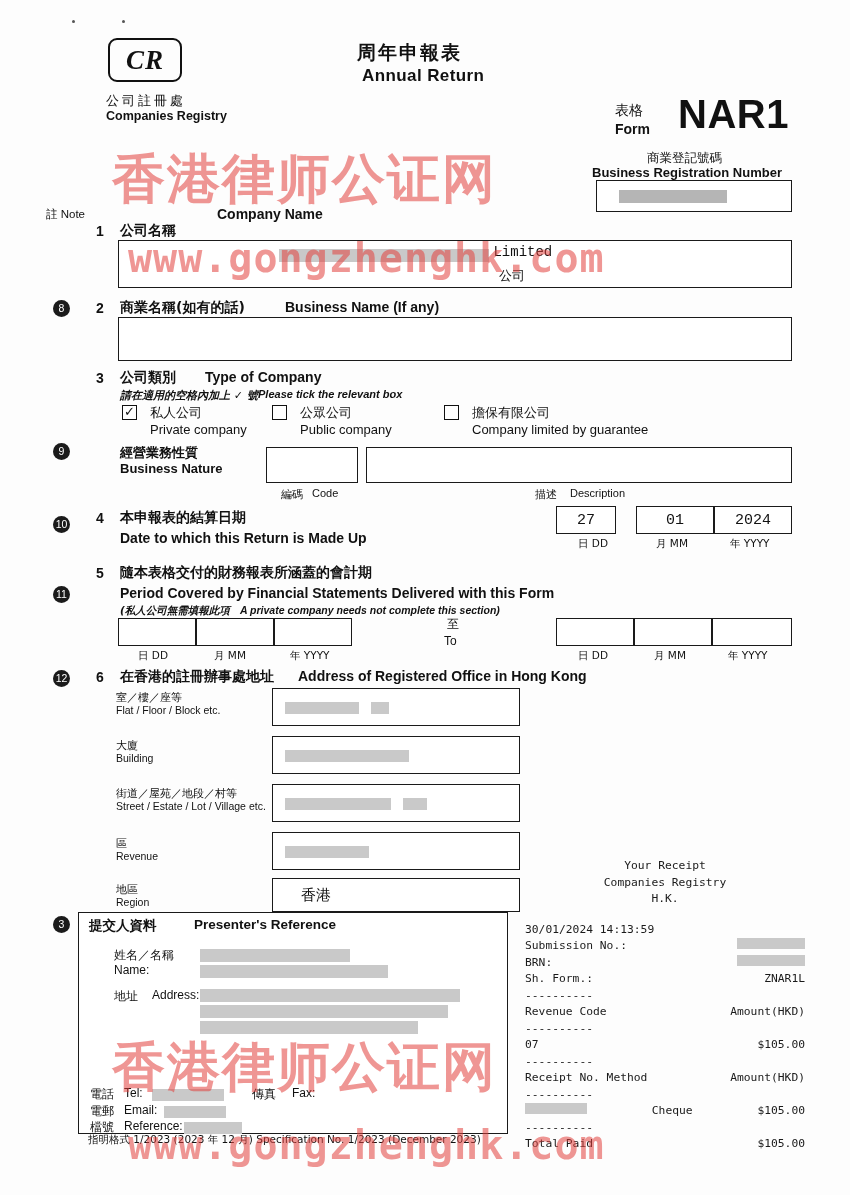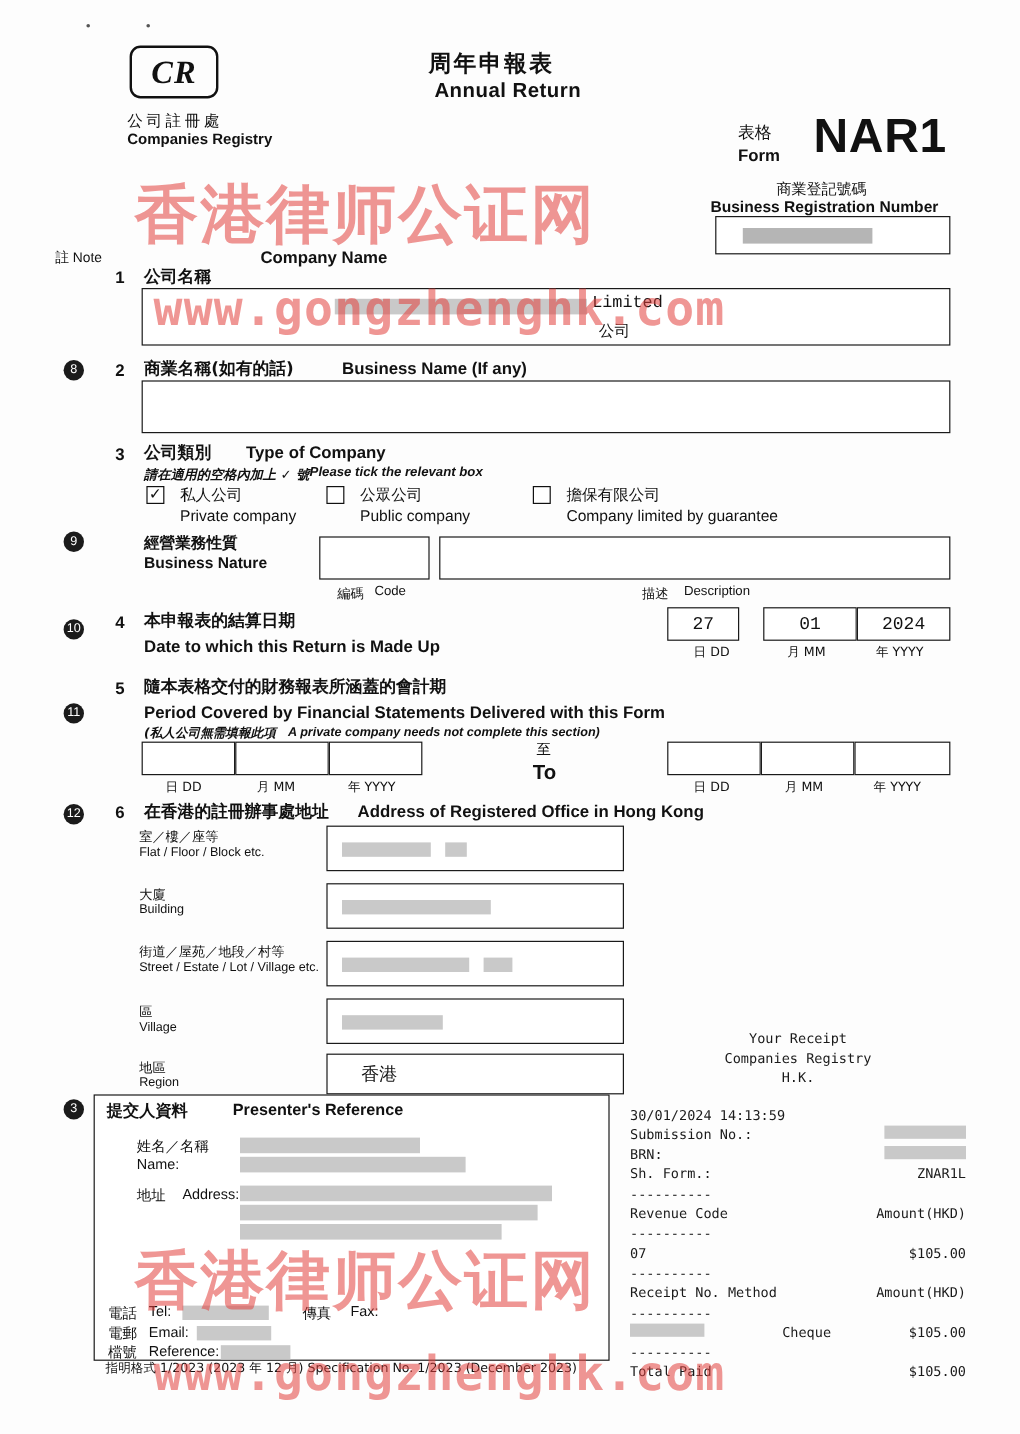--- a/index.html
+++ b/index.html
@@ -235,21 +235,21 @@
   <div class="abs ital bold" style="left:240px;top:604px;font-size:10.5px;">A private company needs not complete this section)</div>
 
   <div class="dcell" style="left:118px;top:618px;width:78px;"></div>
   <div class="dcell" style="left:196px;top:618px;width:78px;"></div>
   <div class="dcell" style="left:274px;top:618px;width:78px;"></div>
   <div class="dlbl cn" style="left:138px;top:649px;">日 DD</div>
   <div class="dlbl cn" style="left:214px;top:649px;">月 MM</div>
   <div class="dlbl cn" style="left:290px;top:649px;">年 YYYY</div>
 
   <div class="abs cn" style="left:447px;top:616px;font-size:12px;">至</div>
-  <div class="abs" style="left:444px;top:634px;font-size:17px;font-weight:bold;">To</div>
+  <div class="abs" style="left:444px;top:634px;font-size:12px;font-weight:normal;">To</div>
 
   <div class="dcell" style="left:556px;top:618px;width:78px;"></div>
   <div class="dcell" style="left:634px;top:618px;width:78px;"></div>
   <div class="dcell" style="left:712px;top:618px;width:80px;"></div>
   <div class="dlbl cn" style="left:578px;top:649px;">日 DD</div>
   <div class="dlbl cn" style="left:654px;top:649px;">月 MM</div>
   <div class="dlbl cn" style="left:728px;top:649px;">年 YYYY</div>
 
   <div class="circ" style="left:53px;top:670px;">12</div>
   <div class="secnum" style="left:96px;top:669px;">6</div>
@@ -270,21 +270,21 @@
   </div>
 
   <div class="abs cn" style="left:116px;top:786px;font-size:11px;">街道／屋苑／地段／村等</div>
   <div class="abs" style="left:116px;top:800px;font-size:10.5px;width:150px;line-height:12px;">Street / Estate / Lot / Village etc.</div>
   <div class="box abs" style="left:272px;top:784px;width:248px;height:38px;">
     <span class="redact" style="width:106px;height:12px;margin:13px 0 0 12px;"></span>
     <span class="redact" style="width:24px;height:12px;margin:13px 0 0 8px;"></span>
   </div>
 
   <div class="abs cn" style="left:116px;top:836px;font-size:11px;">區</div>
-  <div class="abs" style="left:116px;top:850px;font-size:10.5px;">Village</div>
+  <div class="abs" style="left:116px;top:850px;font-size:10.5px;">Revenue</div>
   <div class="box abs" style="left:272px;top:832px;width:248px;height:38px;">
     <span class="redact" style="width:84px;height:12px;margin:13px 0 0 12px;"></span>
   </div>
 
   <div class="abs cn" style="left:116px;top:882px;font-size:11px;">地區</div>
   <div class="abs" style="left:116px;top:896px;font-size:10.5px;">Region</div>
   <div class="box abs" style="left:272px;top:878px;width:248px;height:34px;">
     <span class="cn" style="position:absolute;left:28px;top:7px;font-size:15px;">香港</span>
   </div>
 

